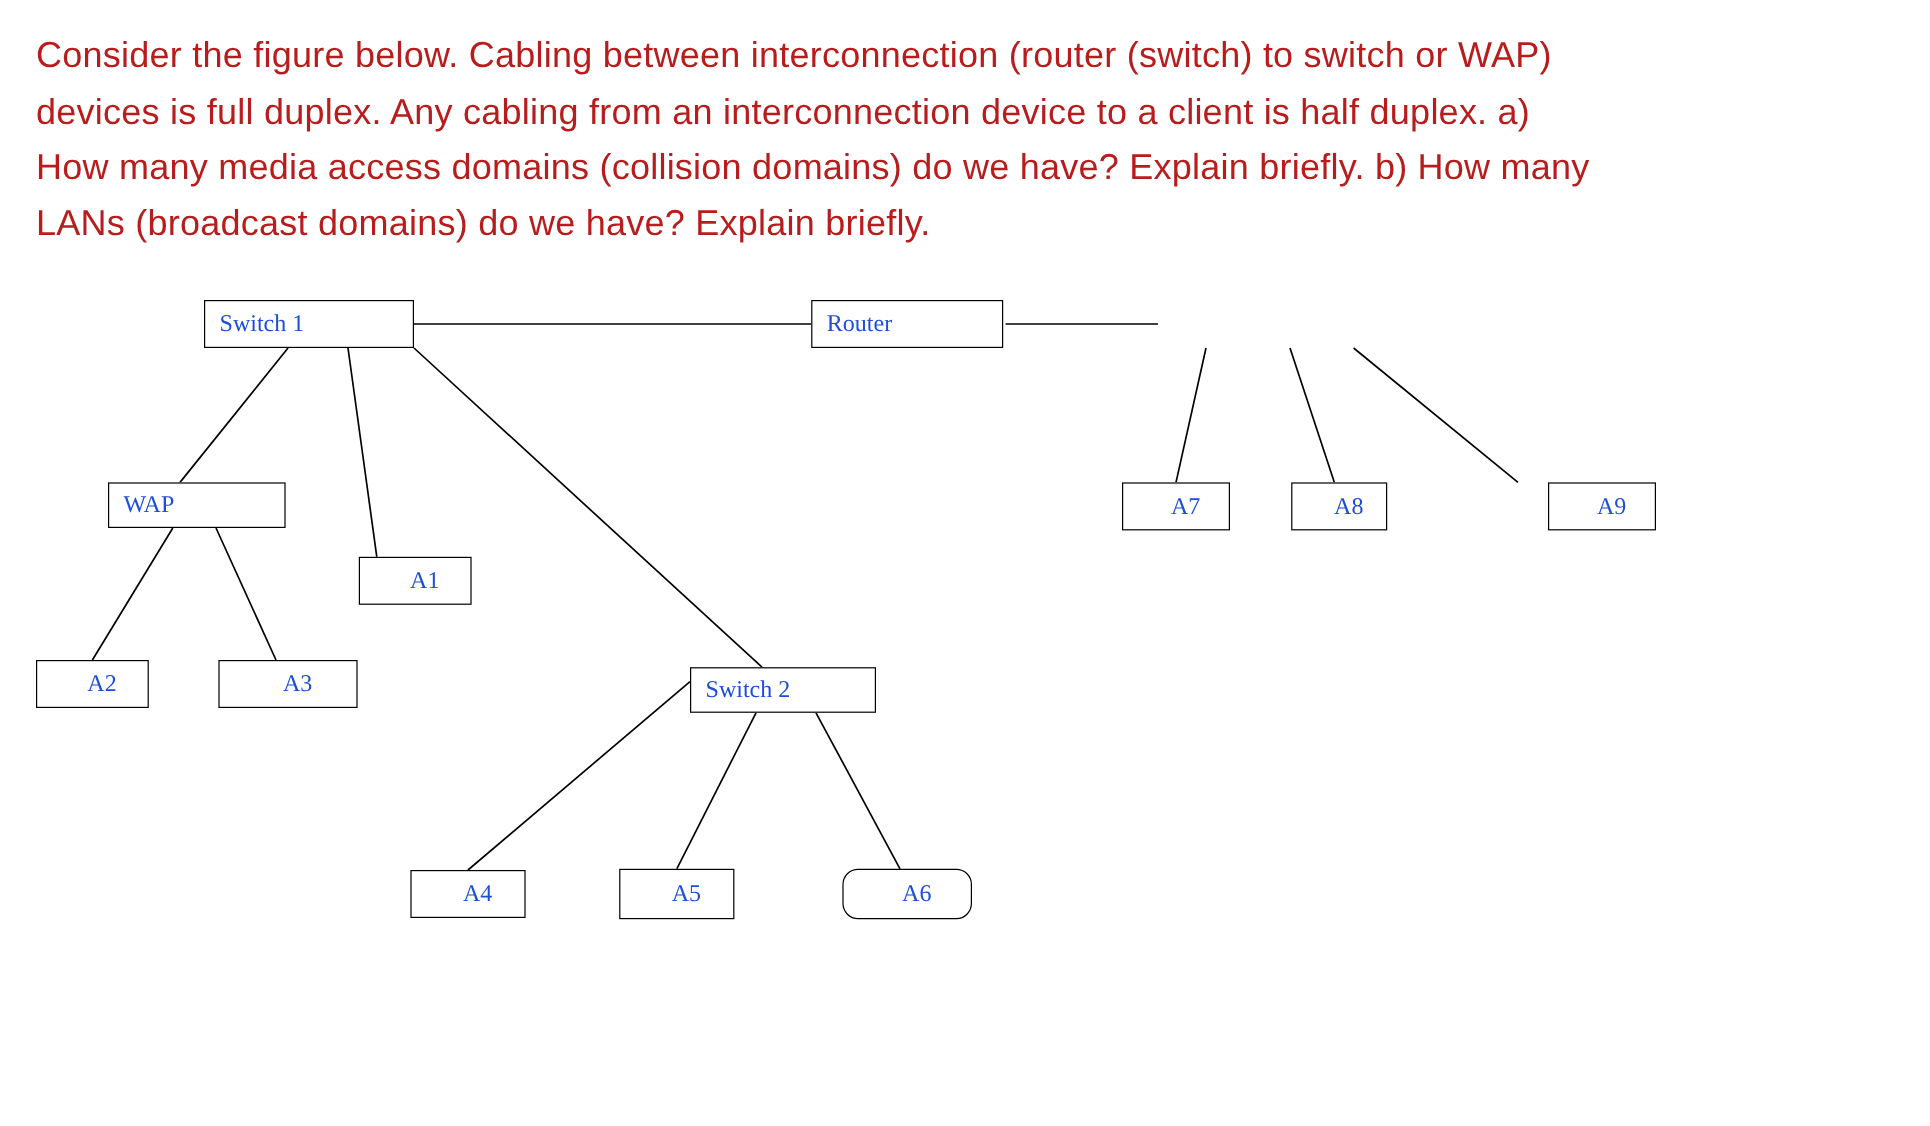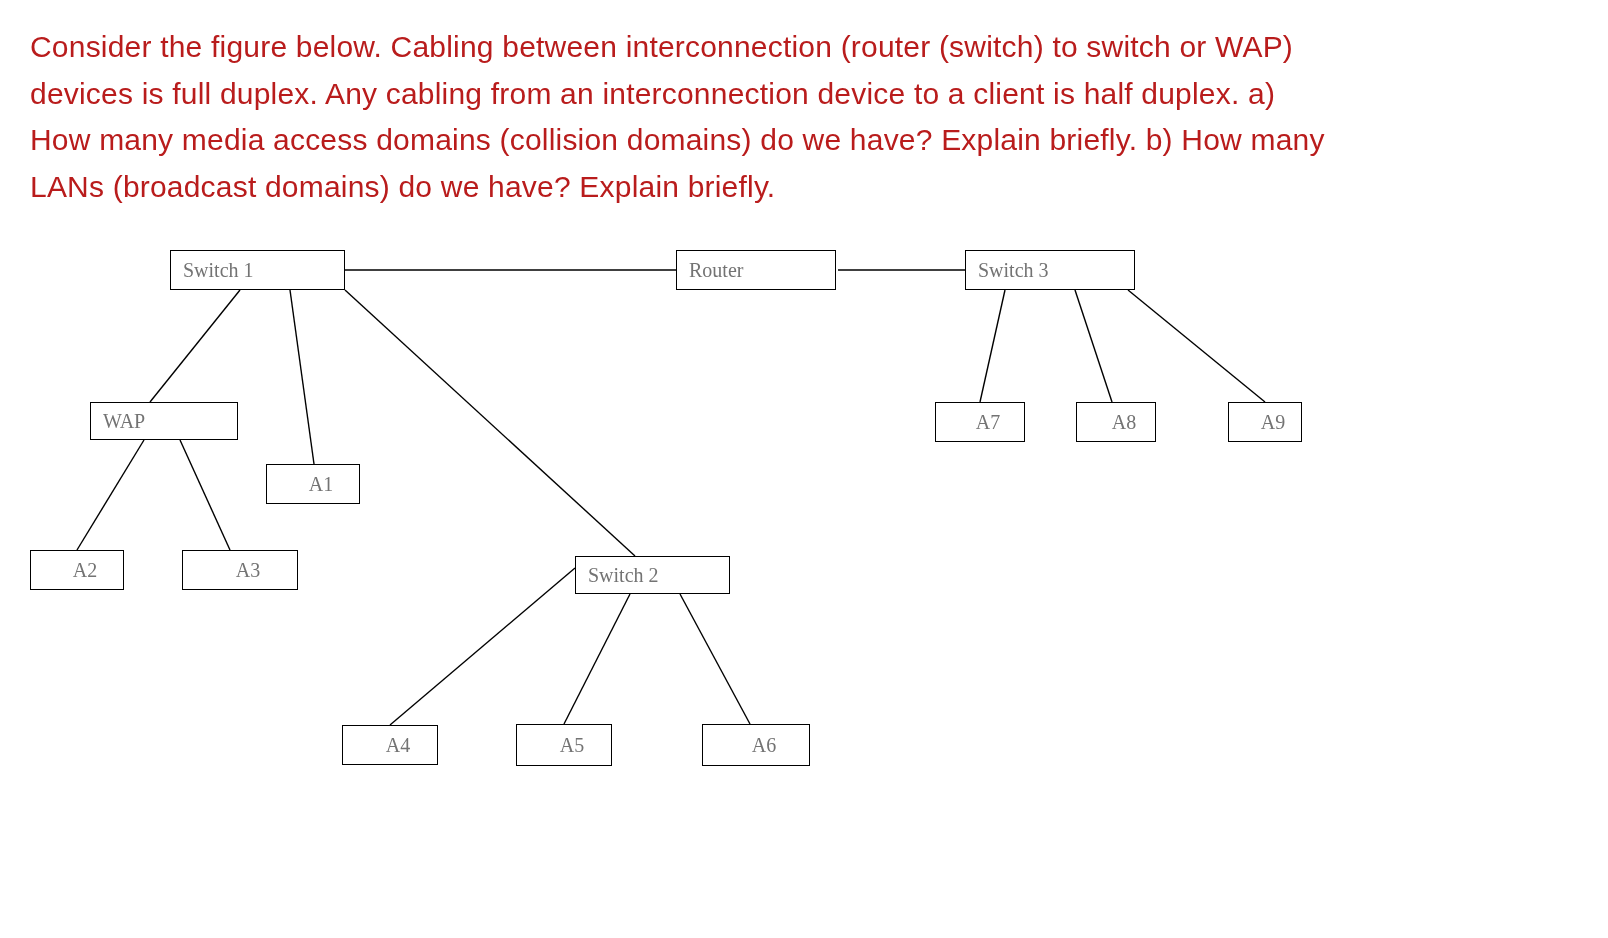--- a/index.html
+++ b/index.html
@@ -28,21 +28,21 @@
     position: relative;
     width: 1500px;
     height: 560px;
   }
   .node {
     position: absolute;
     border: 1.5px solid #000;
     background: #fff;
     font-family: "Times New Roman", Times, serif;
     font-size: 20px;
-    color: #737373;
+    color: #1d4ed8;
     display: flex;
     align-items: center;
     justify-content: flex-start;
     padding-left: 12px;
     box-sizing: border-box;
     white-space: nowrap;
   }
   .node.center-label {
     justify-content: center;
     padding-left: 16px;
@@ -92,32 +92,31 @@
 
       <line x1="975" y1="40" x2="950" y2="152"></line>
 
       <line x1="1045" y1="40" x2="1082" y2="152"></line>
 
       <line x1="1098" y1="40" x2="1235" y2="152"></line>
     </svg>
 
     <div class="node" style="left:140px; top:0px;  width:175px; height:40px;">Switch 1</div>
     <div class="node" style="left:646px; top:0px;  width:160px; height:40px;">Router</div>
-    <div class="node" style="left:935px; top:0px;  width:170px; height:40px;">Switch 3</div>
 
     <div class="node" style="left:60px;  top:152px; width:148px; height:38px;">WAP</div>
-    <div class="node center-label" style="left:236px; top:214px; width:94px;  height:40px;">A1</div>
+    <div class="node center-label" style="left:269px; top:214px; width:94px;  height:40px;">A1</div>
 
     <div class="node center-label" style="left:0px;   top:300px; width:94px;  height:40px;">A2</div>
     <div class="node center-label" style="left:152px; top:300px; width:116px; height:40px;">A3</div>
 
     <div class="node" style="left:545px; top:306px; width:155px; height:38px;">Switch 2</div>
 
     <div class="node center-label" style="left:312px; top:475px; width:96px;  height:40px;">A4</div>
     <div class="node center-label" style="left:486px; top:474px; width:96px;  height:42px;">A5</div>
-    <div class="node center-label" style="left:672px; top:474px; width:108px; height:42px;">A6</div>
+    <div class="node center-label" style="left:672px; top:474px; width:108px; height:42px;border-radius:13px;">A6</div>
 
     <div class="node center-label" style="left:905px;  top:152px; width:90px; height:40px;">A7</div>
     <div class="node center-label" style="left:1046px; top:152px; width:80px; height:40px;">A8</div>
-    <div class="node center-label" style="left:1198px; top:152px; width:74px; height:40px;">A9</div>
+    <div class="node center-label" style="left:1260px; top:152px; width:90px; height:40px;">A9</div>
 
   </div>
 </div>
 
 </body></html>

